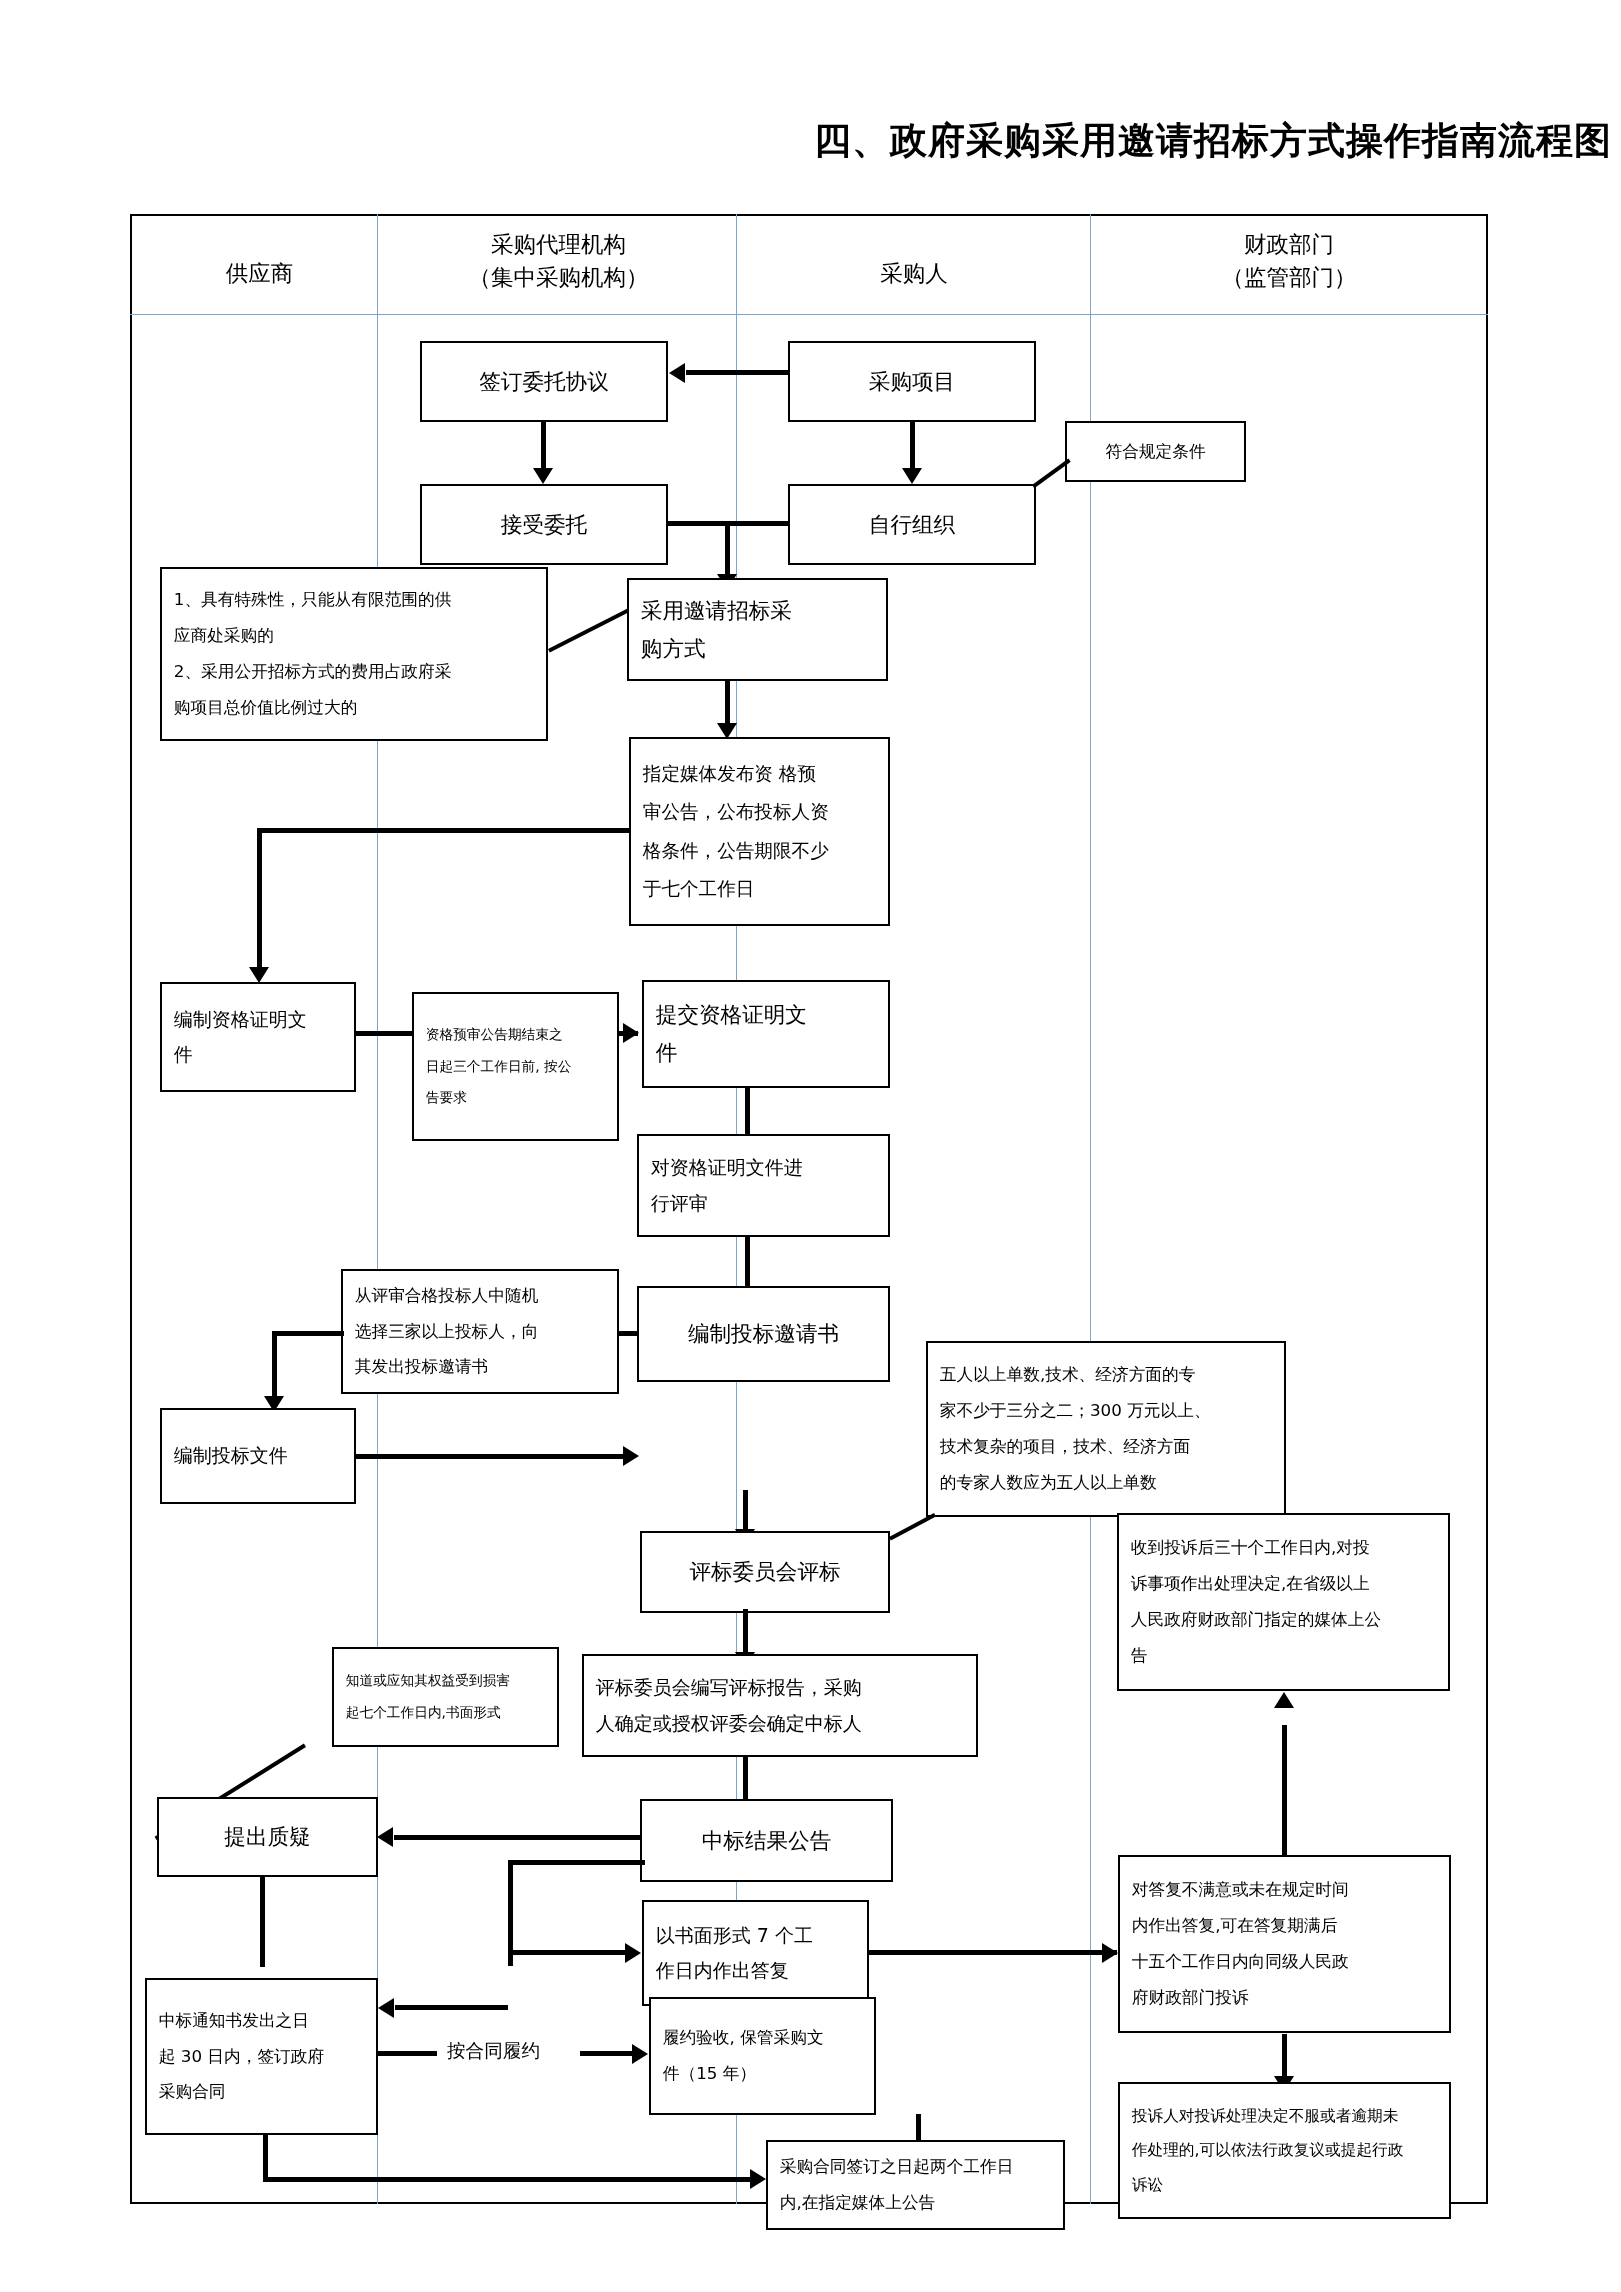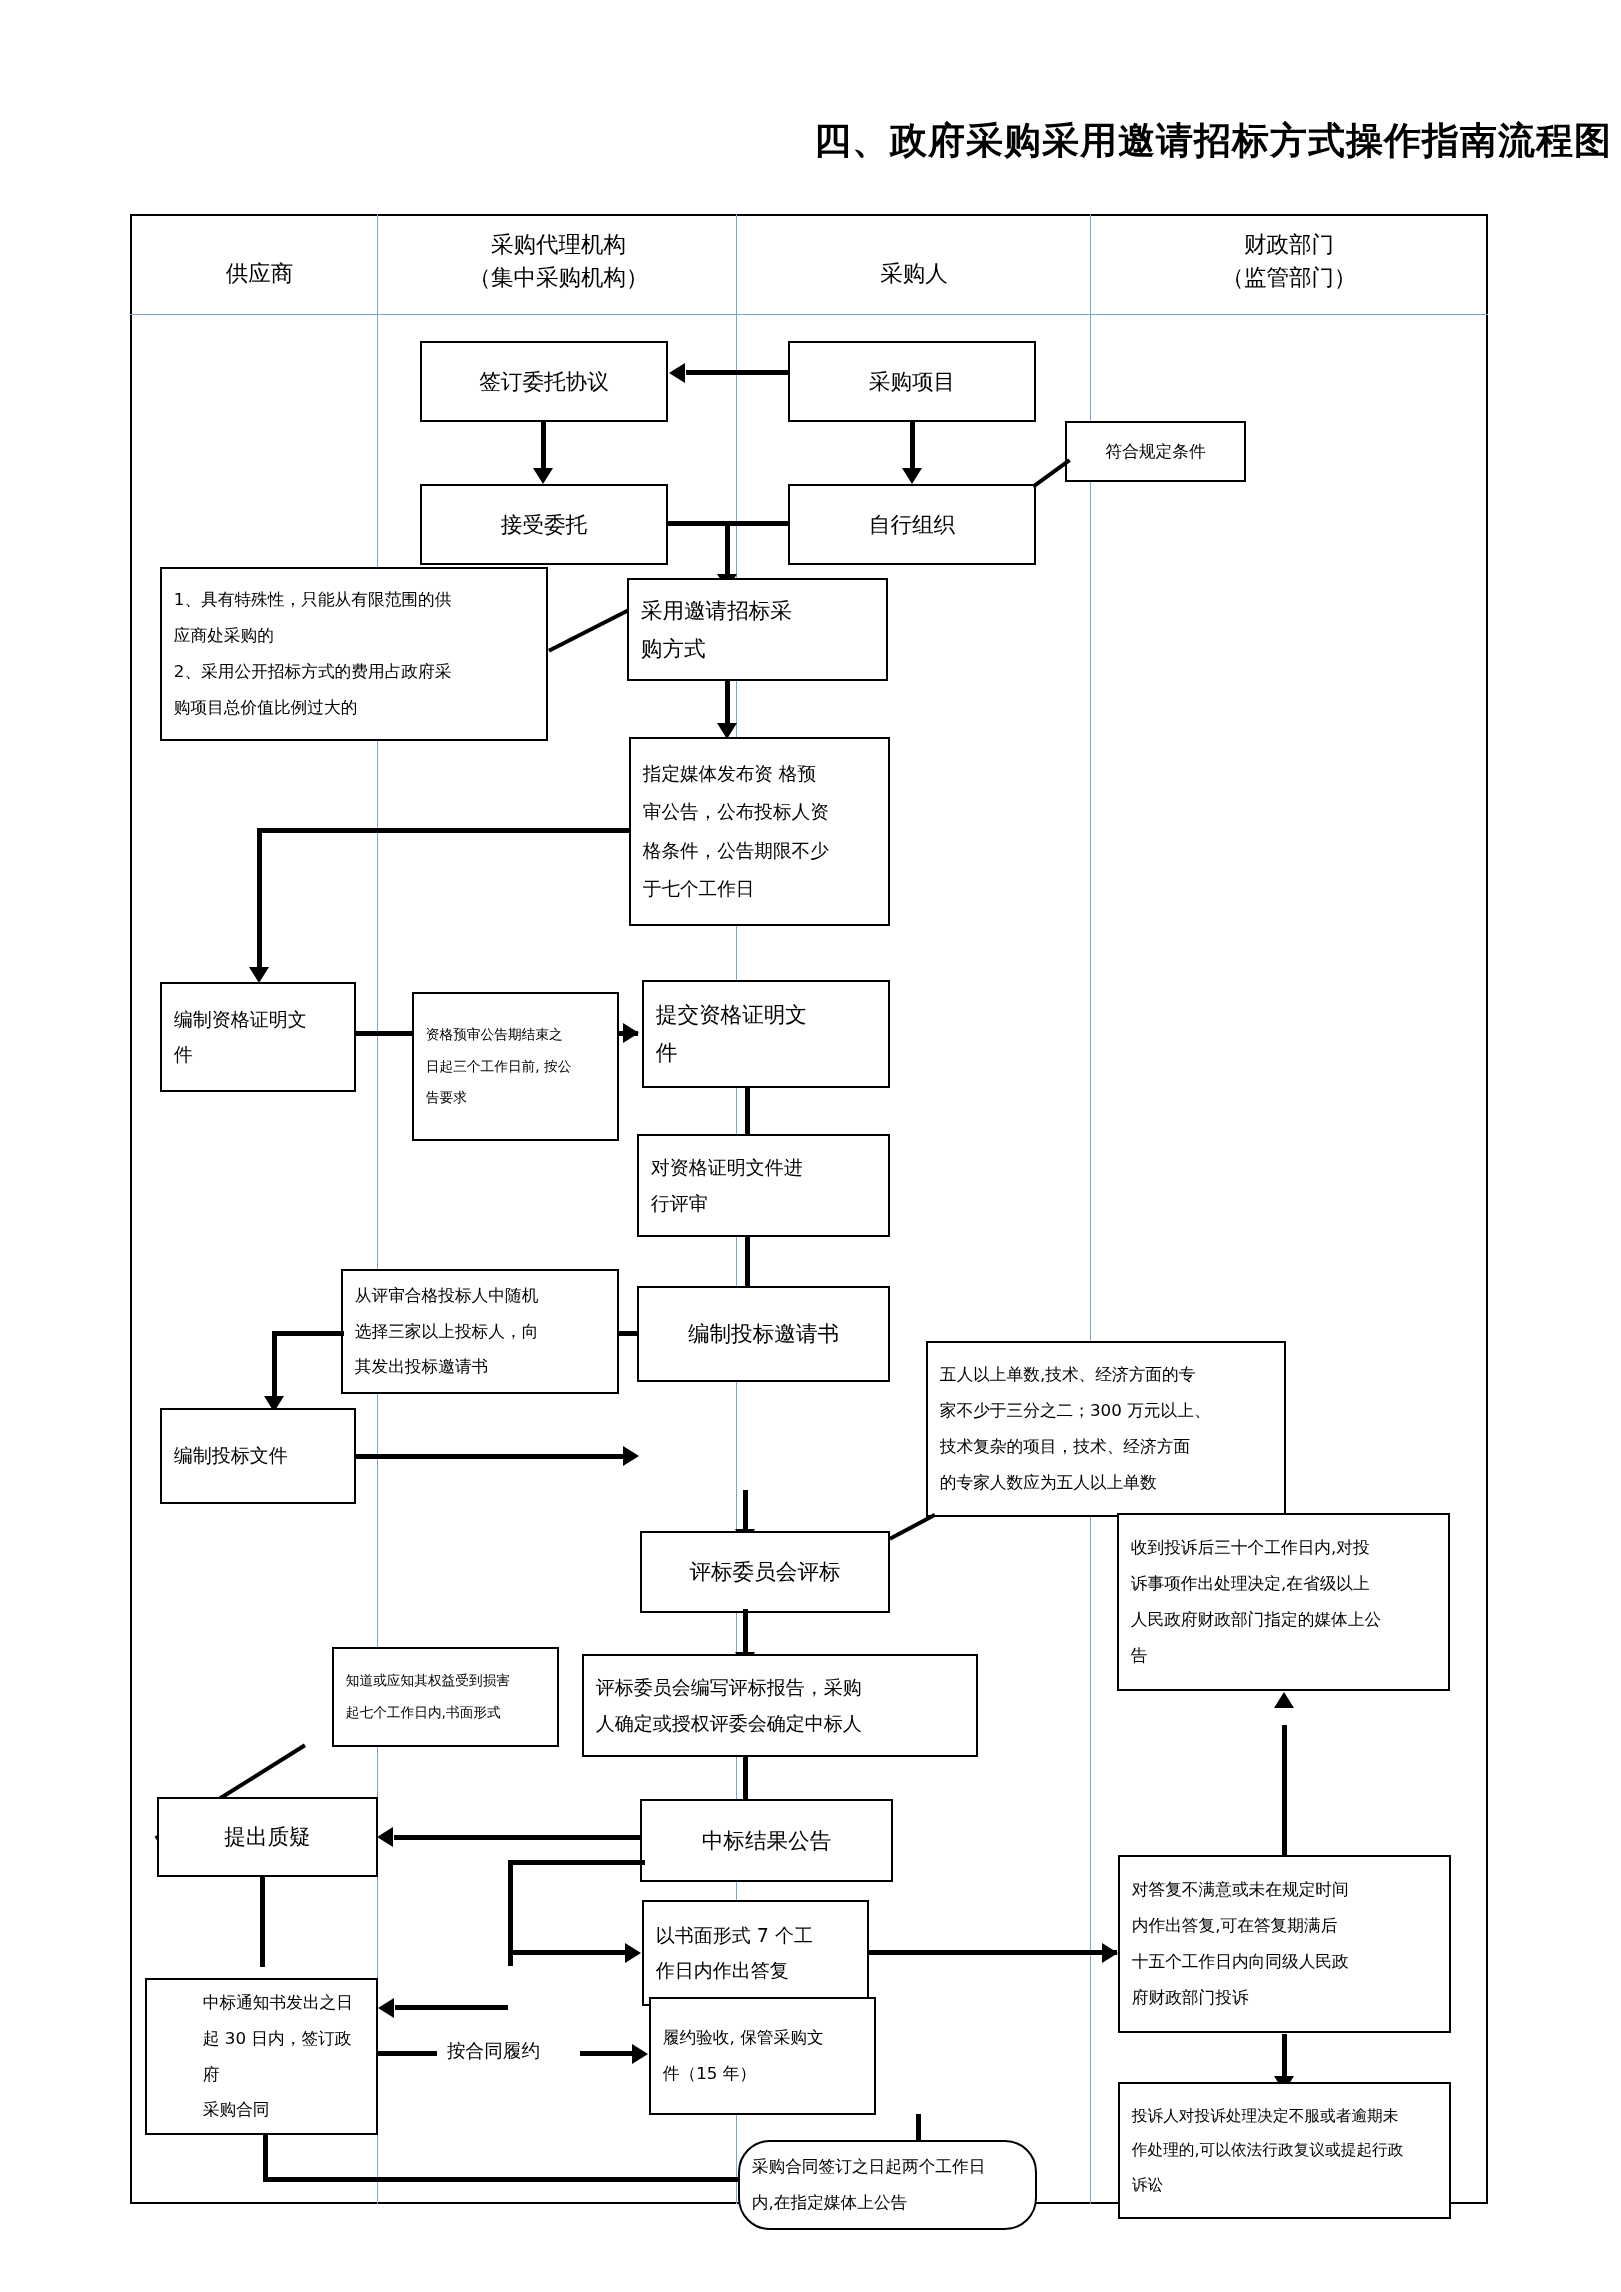--- a/index.html
+++ b/index.html
@@ -287,21 +287,21 @@
       <div>府财政部门投诉</div>
     </div>
   </div>
 
   <div class="ln v" style="left:1282px;top:1725px;height:130px;"></div>
   <div class="arr au" style="left:1274px;top:1692px;"></div>
 
   <div class="ln v" style="left:1282px;top:2034px;height:47px;"></div>
   <div class="arr ad" style="left:1274px;top:2076px;"></div>
 
-  <div class="box" style="left:145px;top:1978px;width:233px;height:157px;padding-left:44px;">
+  <div class="box" style="left:145px;top:1978px;width:233px;height:157px;">
     <div class="t f17">
       <div>中标通知书发出之日</div>
       <div>起 30 日内，签订政府</div>
       <div>采购合同</div>
     </div>
   </div>
   <div class="arr al" style="left:378px;top:1998px;"></div>
   <div class="ln h" style="left:395px;top:2005px;width:113px;"></div>
 
   <div class="ln h" style="left:378px;top:2051px;width:59px;"></div>
@@ -321,21 +321,21 @@
       <div>投诉人对投诉处理决定不服或者逾期未</div>
       <div>作处理的,可以依法行政复议或提起行政</div>
       <div>诉讼</div>
     </div>
   </div>
 
   <div class="ln v" style="left:263px;top:2135px;height:47px;"></div>
   <div class="ln h" style="left:263px;top:2177px;width:490px;"></div>
   <div class="arr ar" style="left:750px;top:2169px;"></div>
 
-  <div class="box" style="left:738px;top:2140px;width:299px;height:90px;border-radius:32px;">
+  <div class="box" style="left:766px;top:2140px;width:299px;height:90px;">
     <div class="t f17">
       <div>采购合同签订之日起两个工作日</div>
       <div>内,在指定媒体上公告</div>
     </div>
   </div>
 
   <div class="ln v" style="left:916px;top:2114px;height:27.4px;"></div>
 
 </div>
 

